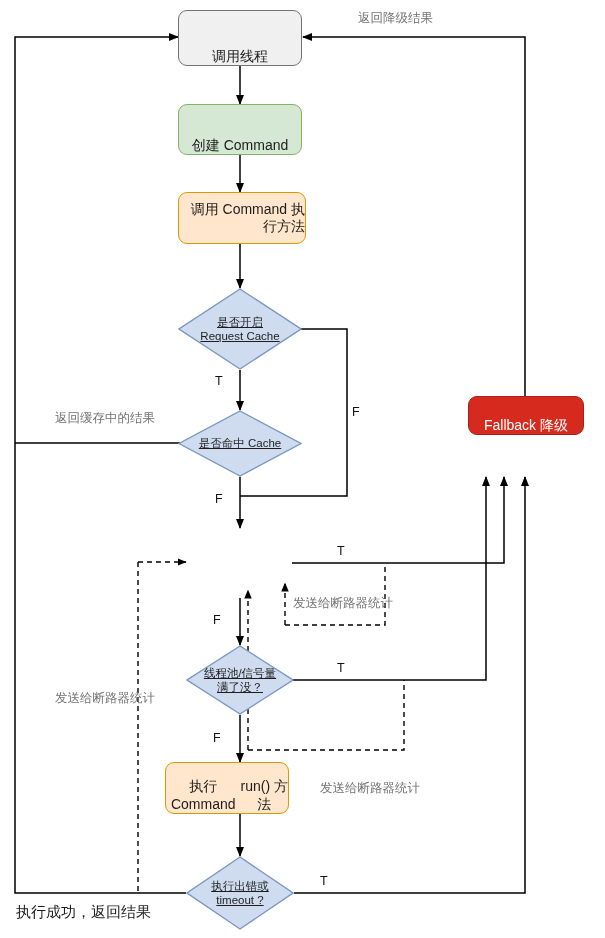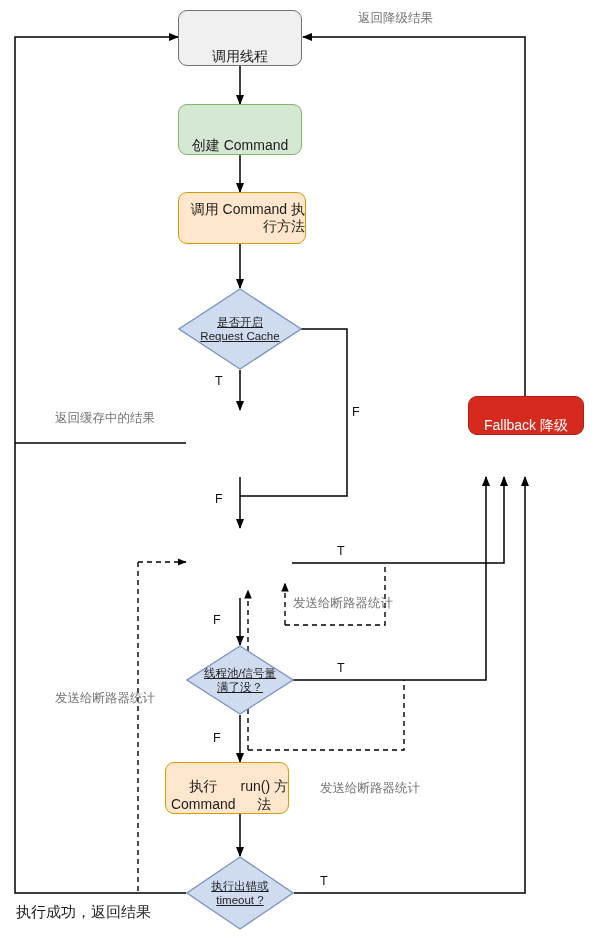--- a/index.html
+++ b/index.html
@@ -109,20 +109,28 @@
   <div class="diamond-wrap" style="left:178px;top:288px;width:124px;height:82px;">
     <svg viewBox="0 0 124 82" style="position:absolute;width:124px;height:82px;">
       <polygon points="62,1 123,41 62,81 1,41" fill="#cfdcf0" stroke="#7a96c2" stroke-width="1.4"></polygon>
     </svg>
     <div class="diamond-label" style="flex-direction:column;">
       <span>是否开启</span>
       <span>Request Cache</span>
     </div>
   </div>
 
+  <div class="diamond-wrap" style="left:178px;top:410px;width:124px;height:67px;">
+    <svg viewBox="0 0 124 67" style="position:absolute;width:124px;height:67px;">
+      <polygon points="62,1 123,33.5 62,66 1,33.5" fill="#cfdcf0" stroke="#7a96c2" stroke-width="1.4"></polygon>
+    </svg>
+    <div class="diamond-label">
+      <span>是否命中 Cache</span>
+    </div>
+  </div>
 
 
   <div class="diamond-wrap" style="left:186px;top:645px;width:108px;height:70px;">
     <svg viewBox="0 0 108 70" style="position:absolute;width:108px;height:70px;">
       <polygon points="54,1 107,35 54,69 1,35" fill="#cfdcf0" stroke="#7a96c2" stroke-width="1.4"></polygon>
     </svg>
     <div class="diamond-label" style="flex-direction:column;">
       <span>线程池/信号量</span>
       <span>满了没？</span>
     </div>

